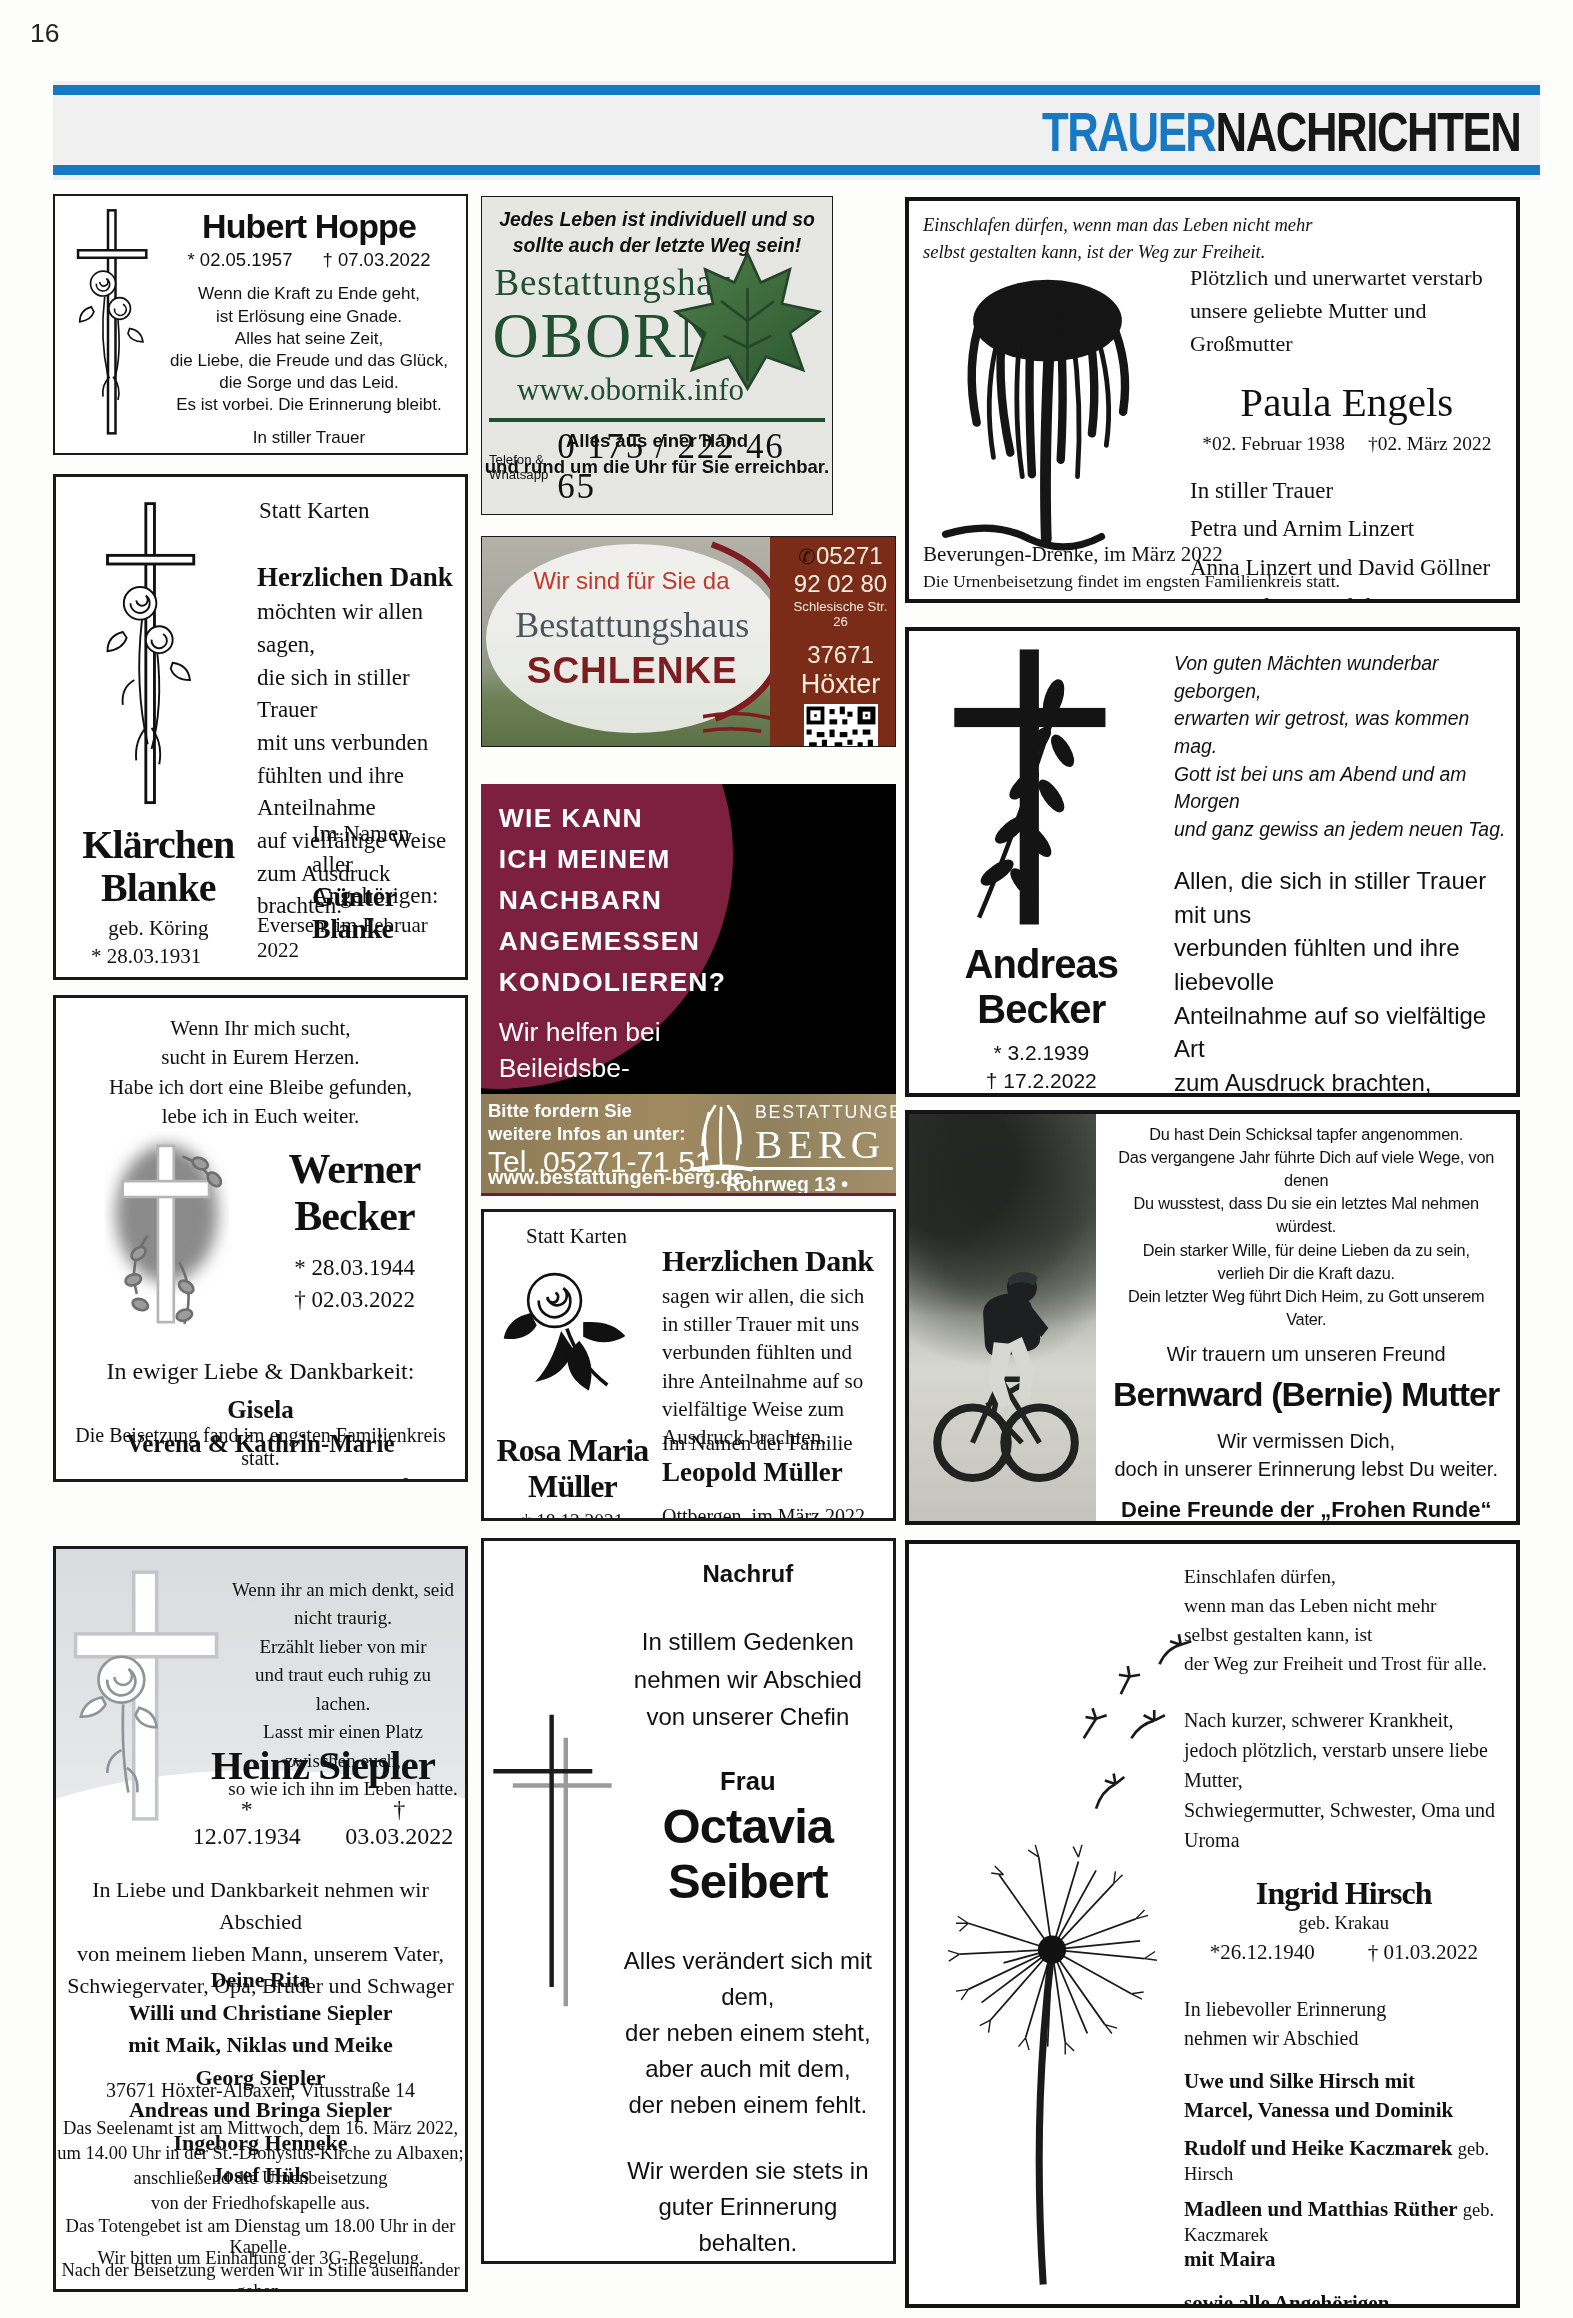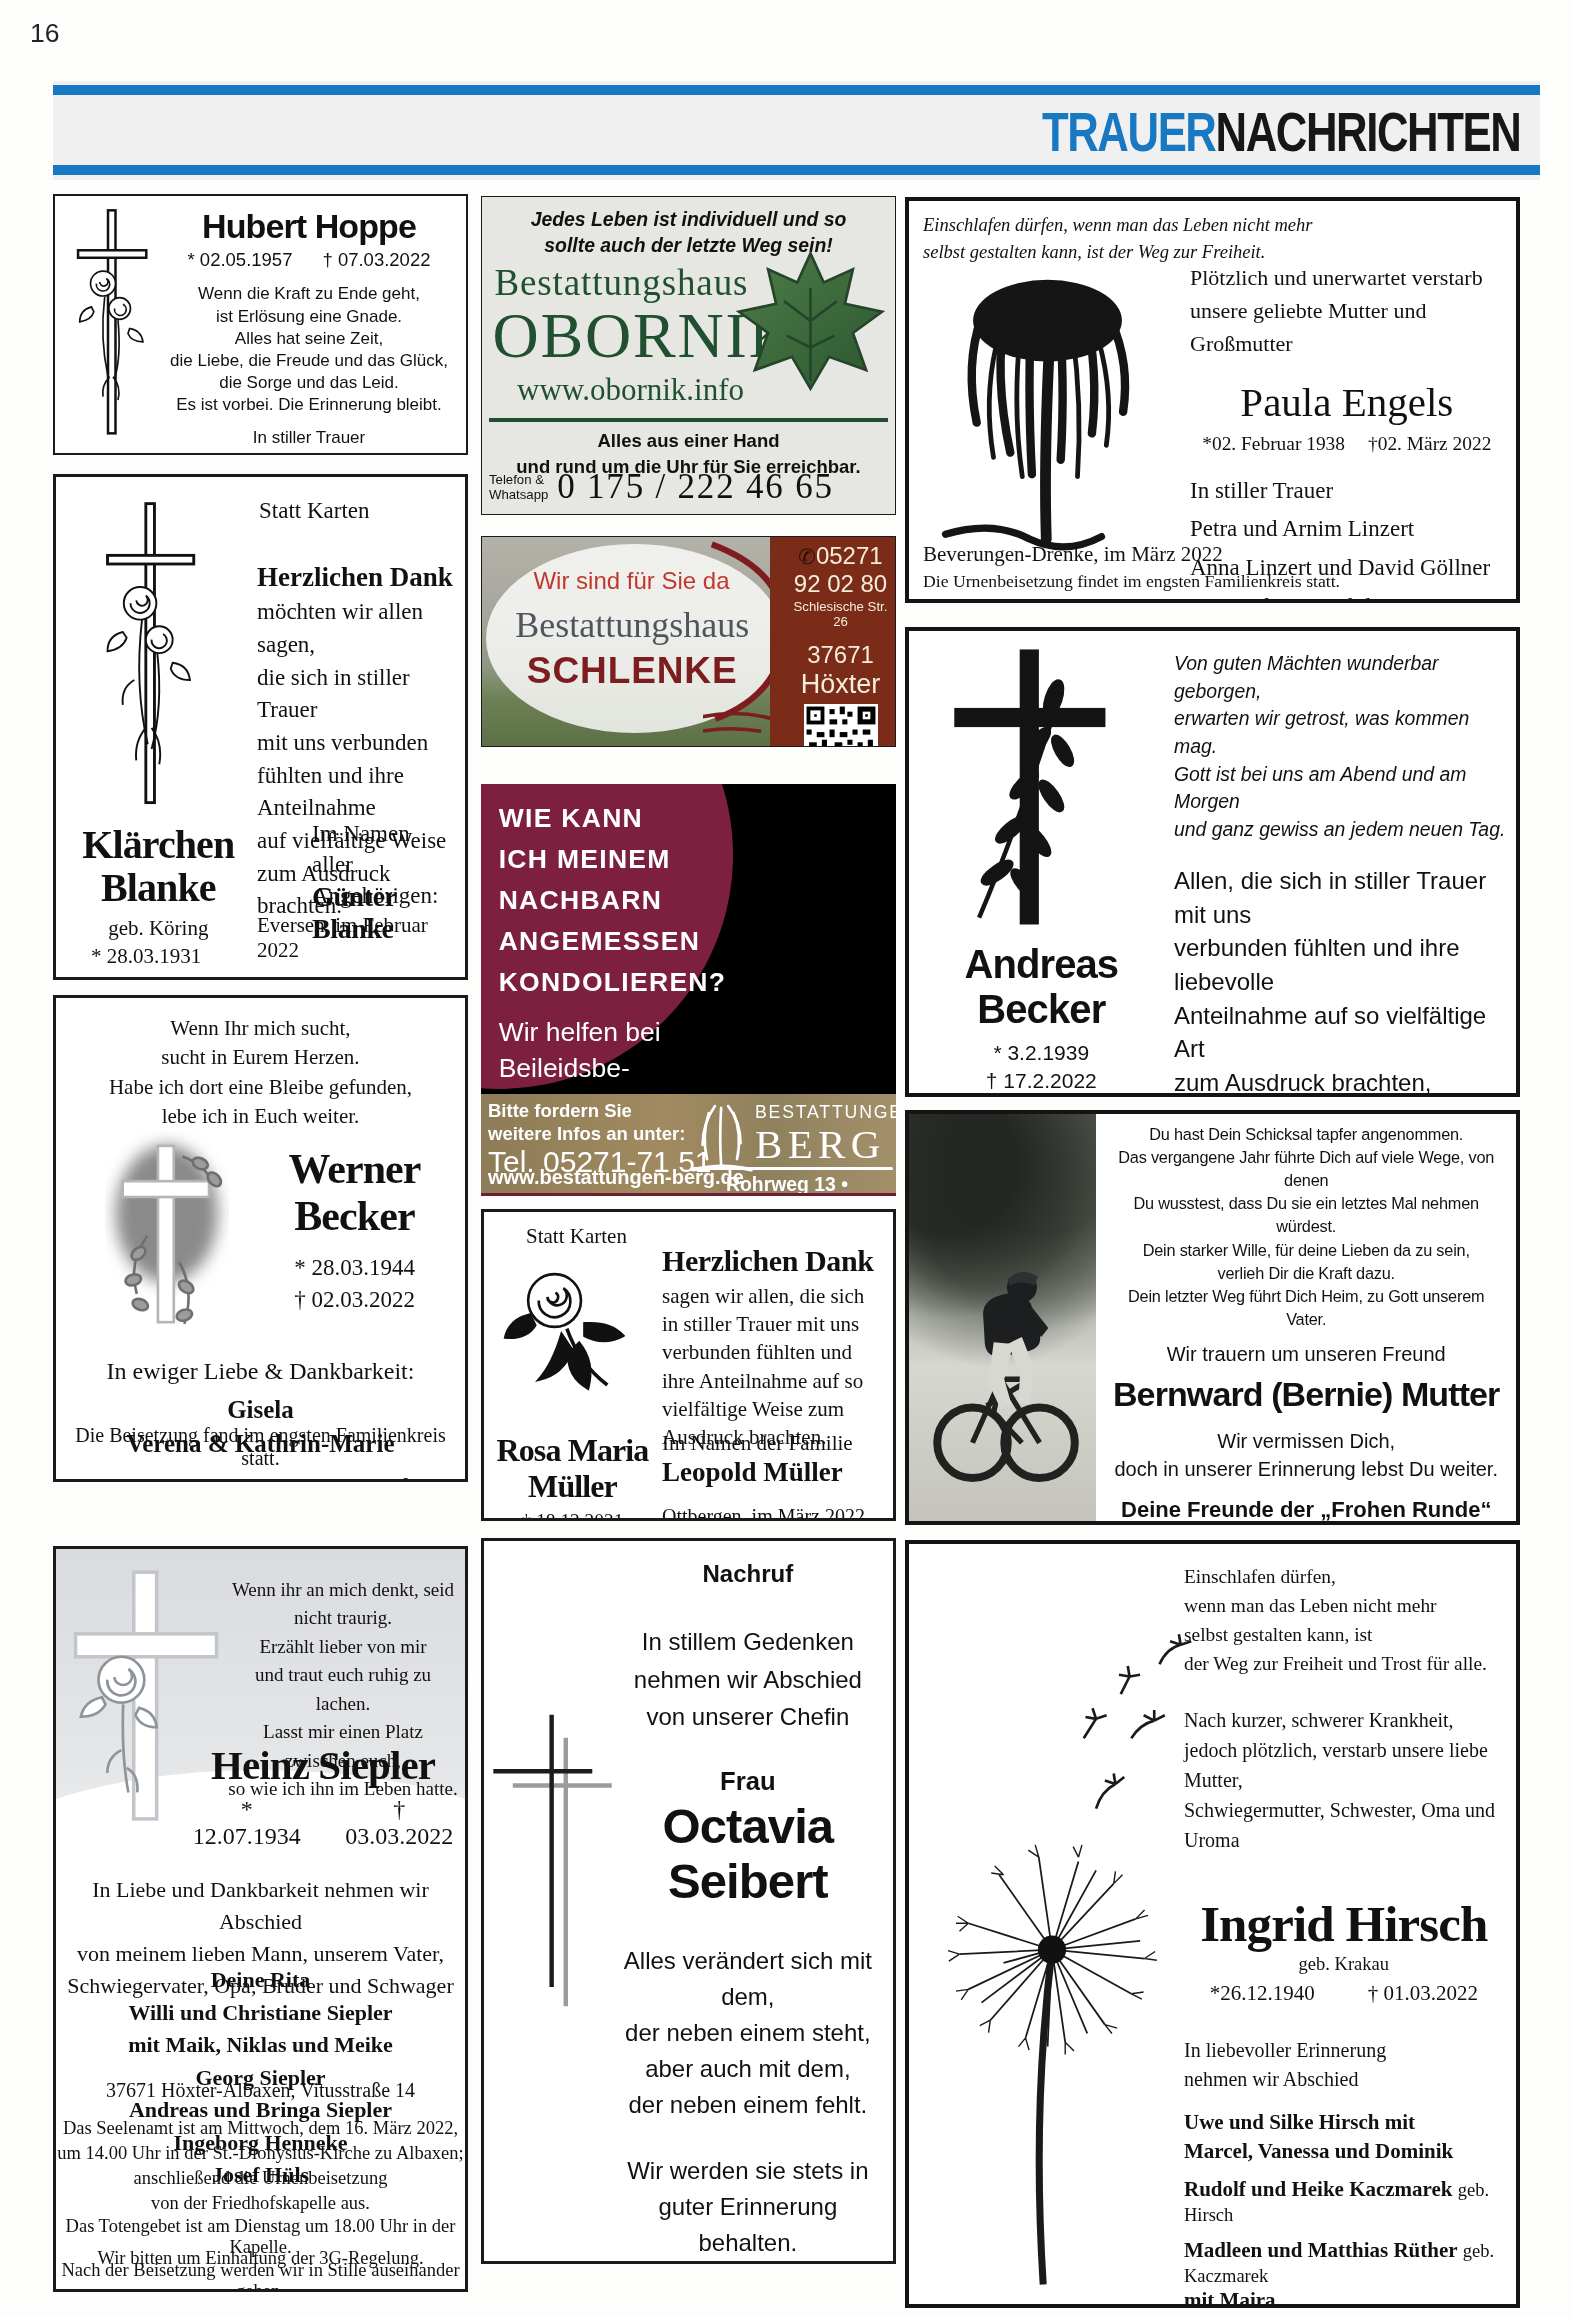--- a/index.html
+++ b/index.html
@@ -199,21 +199,21 @@
   .se-frau{margin-top:32px;font-size:25.6px;font-weight:bold;}
   .se-name{font-size:49px;font-weight:bold;line-height:1.12;letter-spacing:-0.9px;margin-top:3.5px;}
   .se-poem{margin-top:34px;font-size:24px;line-height:1.5;}
   .se-mem{margin-top:30px;font-size:24px;line-height:1.5;}
 
   
   .hi-img{left:1.8px;top:35px;width:282px;height:715px;}
   .hi-col{left:275px;right:12.4px;top:0;}
   .hi-quote{margin-top:17.7px;font-size:19.4px;line-height:1.5;}
   .hi-intro{margin-top:26.5px;font-size:20px;line-height:1.5;}
-  .hi-name{margin-top:40px;text-align:center;font-size:51px;font-weight:bold;letter-spacing:-0.9px;}
+  .hi-name{margin-top:20px;text-align:center;font-size:32px;font-weight:bold;letter-spacing:-0.9px;}
   .hi-maiden{text-align:center;font-size:18.5px;margin-top:1.8px;}
   .hi-dates{display:flex;justify-content:center;gap:53px;font-size:21px;margin-top:5.3px;}
   .hi-fare{margin-top:30px;font-size:20px;line-height:1.45;}
   .hi-f1{margin-top:14px;font-size:21px;font-weight:bold;line-height:1.4;}
   .hi-frow{margin-top:10.6px;font-size:21px;}
   .hi-frow .g{font-size:18.5px;font-weight:normal;}
   .hi-f4{margin-top:19.4px;font-size:21px;font-weight:bold;}
 </style>
 </head>
 <body>
@@ -258,21 +258,21 @@
 ist Erlösung eine Gnade.
 Alles hat seine Zeit,
 die Liebe, die Freude und das Glück,
 die Sorge und das Leid.
 Es ist vorbei. Die Erinnerung bleibt.</div>
       <div class="hoppe-c1">In stiller Trauer</div>
       <div class="hoppe-c2">Deine Barbara</div>
     </div>
   </div>
 
-  <div class="ad b2 ob serif" style="left:481px;top:196px;width:415px;height:319px;">
+  <div class="ad b2 ob serif" style="left:481px;top:196px;width:352px;height:319px;">
     <div class="abs ob-slogan ctr ml">Jedes Leben ist individuell und so
 sollte auch der letzte Weg sein!</div>
     <div class="abs ob-l1">Bestattungshaus</div>
     <div class="abs ob-l2">OBORNIK</div>
     <svg class="abs ob-leaf" viewBox="0 0 120 110">
       <defs>
           <linearGradient id="lg" x1="0" y1="0" x2="1" y2="1">
         <stop offset="0" stop-color="#4e7d47"></stop>
             <stop offset="1" stop-color="#2c5631"></stop>
           </linearGradient>

